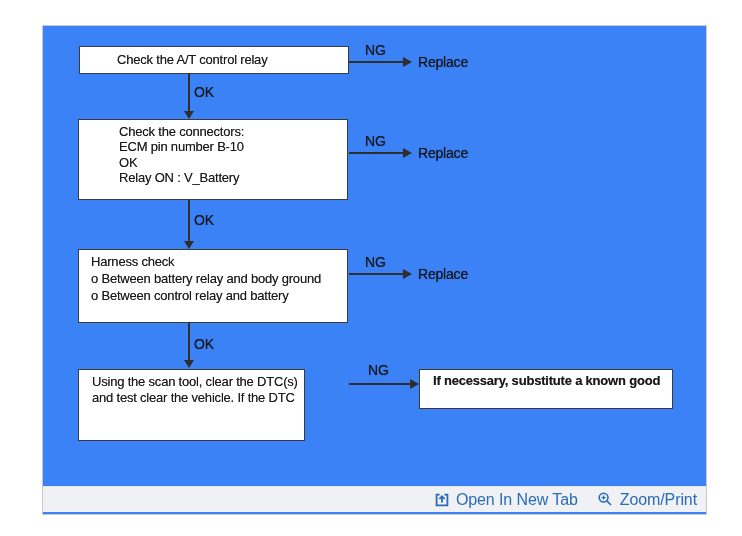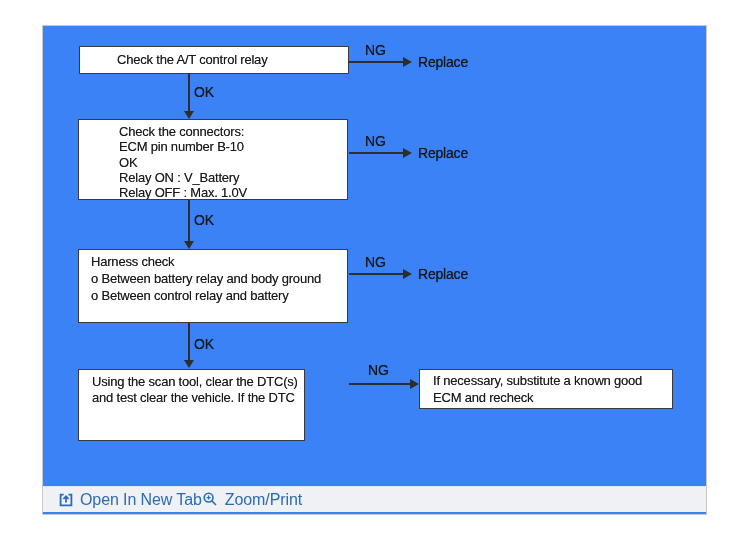--- a/index.html
+++ b/index.html
@@ -35,22 +35,23 @@
     border-left:9px solid #2e2e2e;
   }
   .fc-label {
     position:absolute; font-size:14px; color:#161616; letter-spacing:-0.2px;
     text-shadow:0 0 0.7px rgba(0,0,0,0.6); white-space:nowrap;
   }
 
   .footer {
     position:absolute; left:0; right:0; bottom:2px; height:25px;
     background:#eff1f4; border-top:1px solid #e3e7ec;
-    display:flex; align-items:center; justify-content:flex-start;
+    display:flex; align-items:center; justify-content:flex-end;
     padding:0 9px 0 15px;
+    gap:19px;
   }
   .link {
     display:flex; align-items:center; gap:6px;
     color:#2a6cb5; font-size:16px; cursor:pointer; text-decoration:none;
     letter-spacing:-0.1px;
   }
   .link svg { display:block; }
 </style>
 </head>
 <body>
@@ -68,21 +69,20 @@
 
     <div class="vline" style="left:145px; top:48px; height:37px;"></div>
     <div class="arrow-down" style="left:141px; top:85px;"></div>
     <div class="fc-label" style="left:151px; top:58px;">OK</div>
 
     <div class="fc-box" style="left:35px; top:93px; width:270px; height:81px; padding:4px 6px 16px 40px; line-height:15.3px;">
       <span class="fc-line">Check the connectors:</span>
       <span class="fc-line">ECM pin number B-10</span>
       <span class="fc-line">OK</span>
       <span class="fc-line">Relay ON : V_Battery</span>
-      <span class="fc-line">Relay OFF : Max. 1.0V</span>
     </div>
     <div class="fc-label" style="left:322px; top:107px;">NG</div>
     <div class="hline" style="left:306px; top:126px; width:54px;"></div>
     <div class="arrow-right" style="left:360px; top:122px;"></div>
     <div class="fc-label" style="left:375px; top:119px;">Replace</div>
 
     <div class="vline" style="left:145px; top:174px; height:42px;"></div>
     <div class="arrow-down" style="left:141px; top:215px;"></div>
     <div class="fc-label" style="left:151px; top:186px;">OK</div>
 
@@ -101,23 +101,22 @@
     <div class="fc-label" style="left:151px; top:310px;">OK</div>
 
     <div class="fc-box" style="left:35px; top:343px; width:227px; height:72px; padding:4px 3px 0 13px; line-height:16.4px;">
       <span class="fc-line">Using the scan tool, clear the DTC(s)</span>
       <span class="fc-line">and test clear the vehicle. If the DTC</span>
     </div>
     <div class="fc-label" style="left:325px; top:336px;">NG</div>
     <div class="hline" style="left:306px; top:357px; width:61px;"></div>
     <div class="arrow-right" style="left:367px; top:353px;"></div>
 
-    <div class="fc-box" style="left:376px; top:343px; width:254px; height:40px; padding:3px 4px 0 13px; line-height:16.8px;">
+    <div class="fc-box" style="left:376px; top:343px; width:254px; height:40px; padding:3px 4px 0 13px; line-height:16.8px;font-weight:bold;">
       <span class="fc-line">If necessary, substitute a known good</span>
-      <span class="fc-line">ECM and recheck</span>
     </div>
 
   </div>
 
   <div class="footer">
     <a class="link">
       <span>
         <svg width="16" height="16" viewBox="0 0 16 16" fill="none" stroke="#2a6cb5" stroke-width="1.8">
           <path d="M5.6,2.6 H2.6 V13.4 H13.4 V2.6 H10.4"></path>
           <path d="M8,10.5 V4.8"></path>

